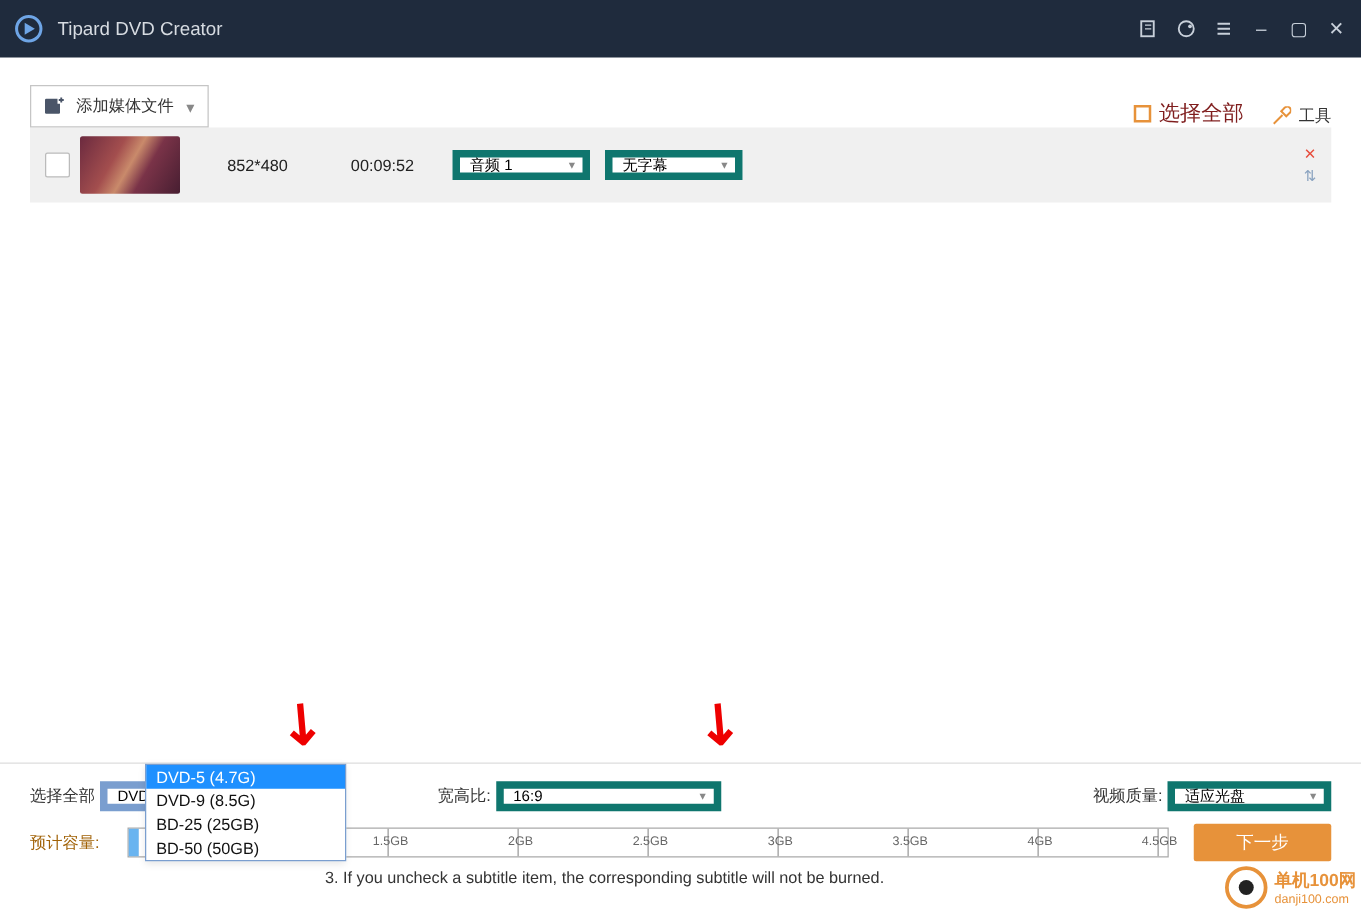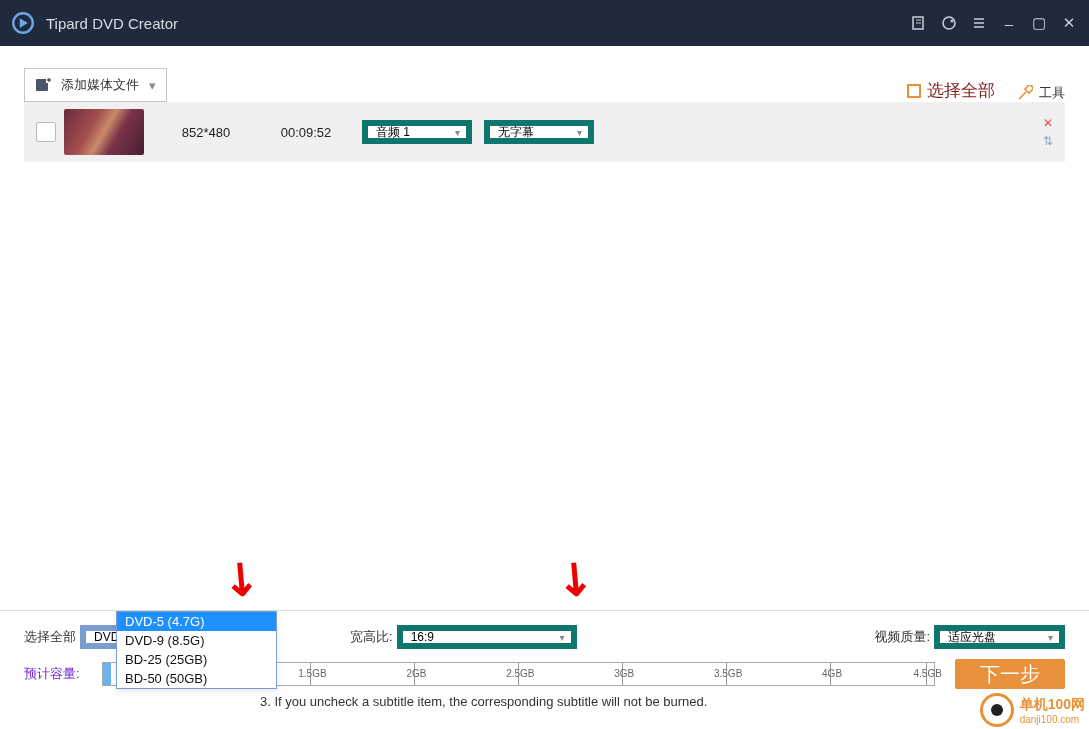--- a/index.html
+++ b/index.html
@@ -39,26 +39,26 @@
     .arrow { position: absolute; font-size: 44px; color: #e00; transform: rotate(40deg); font-weight: bold; pointer-events: none; }
 
     .bottom-panel { position: absolute; left: 0; right: 0; bottom: 40px; border-top: 1px solid #ddd; padding: 10px 24px 0; background: #fff; }
     .opts-row { display: flex; align-items: center; height: 32px; }
     .opts-row .lbl { font-size: 13px; color: #333; margin-right: 4px; }
     .opts-row .select { width: 160px; }
     .opts-row .gap { width: 110px; }
     .opts-row .gap2 { width: 70px; }
 
     .cap-row { display: flex; align-items: center; margin-top: 6px; }
-    .cap-row .lbl { font-size: 13px; color: #6d28d9; margin-right: 22px; }
+    .cap-row .lbl { font-size: 13px; color: #a16207; margin-right: 22px; }
     .cap-bar { flex: 1; height: 24px; border: 1px solid #aaa; position: relative; background: #fff; }
     .cap-bar .fill { position: absolute; left: 0; top: 0; bottom: 0; width: 8px; background: #69b4f0; }
     .cap-bar .tick { position: absolute; top: 0; bottom: 0; border-left: 1px solid #999; width: 0; font-size: 10px; color: #666; }
     .cap-bar .tick span { position: absolute; top: 5px; left: -14px; width: 30px; text-align: center; }
-    .next-btn { width: 110px; height: 30px; background: #e7923a; color: #fff; display: flex; align-items: center; justify-content: center; font-size: 20px; margin-left: 20px; border-radius: 2px; cursor: pointer; }
+    .next-btn { width: 110px; height: 30px; background: #e7923a; color: #fff; display: flex; align-items: center; justify-content: center; font-size: 14px; margin-left: 20px; border-radius: 2px; cursor: pointer; }
 
     .dropdown { position: absolute; left: 116px; bottom: 0px; width: 161px; border: 1px solid #7a9ecf; background: #fff; z-index: 100; box-shadow: 0 2px 6px rgba(0,0,0,.1); }
     .dropdown .item { padding: 2px 8px; font-size: 13px; color: #111; cursor: pointer; }
     .dropdown .item.sel { background: #1e90ff; color: #fff; }
 
     .note { position: absolute; left: 260px; bottom: 20px; font-size: 13px; color: #333; }
 
     .watermark { position: absolute; right: 4px; bottom: 2px; display: flex; align-items: center; justify-content: flex-end; }
     .watermark .wlogo { width: 34px; height: 34px; border-radius: 50%; border: 3px solid #e7923a; margin-right: 6px; position: relative; }
     .watermark .wlogo::after { content: ""; position: absolute; left: 8px; top: 8px; width: 12px; height: 12px; border-radius: 50%; background: #222; }

